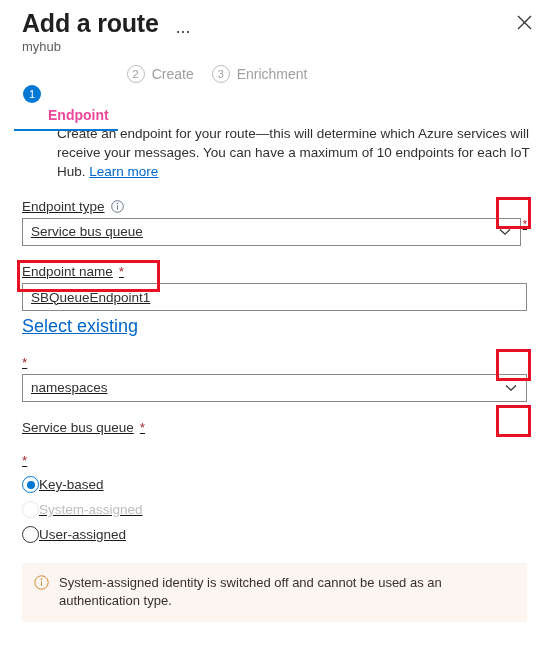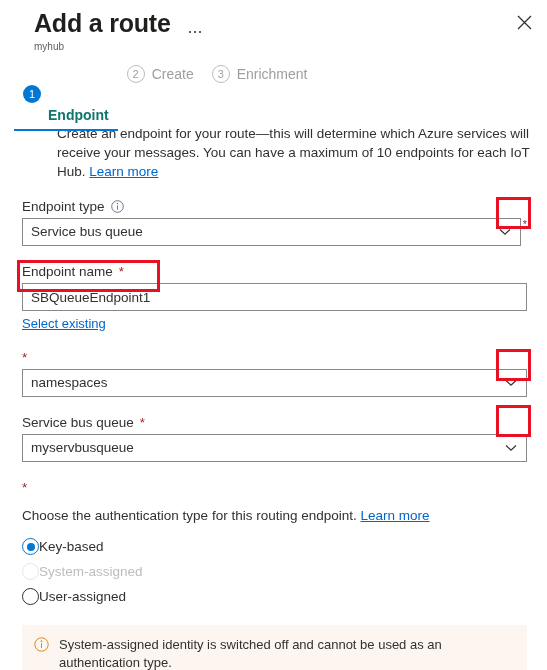--- a/index.html
+++ b/index.html
@@ -12,21 +12,21 @@
     background: #ffffff;
     font-family: "Liberation Sans", sans-serif;
     color: #1b1a19;
     overflow: hidden;
     position: relative;
   }
 
   
   .blade-header {
     position: relative;
-    padding: 8px 0 0 34px;
+    padding: 8px 0 0 22px;
     height: 52px;
     box-sizing: border-box;
   }
   .title-row {
     display: flex;
     align-items: center;
     gap: 14px;
   }
   .blade-title {
     font-size: 25px;
@@ -44,21 +44,21 @@
     cursor: pointer;
     height: 16px;
   }
   .ellipsis-btn span.dot {
     width: 2px;
     height: 2px;
     background: #605e5c;
     display: block;
   }
   .blade-subtitle {
-    font-size: 10px;
+    font-size: 13px;
     color: #605e5c;
     line-height: 16px;
     margin-top: 1px;
   }
   .close-btn {
     position: absolute;
     top: 8px;
     right: 9px;
     width: 28px;
     height: 28px;
@@ -102,21 +102,21 @@
     background: #0078d4;
     color: #ffffff;
     font-weight: 400;
   }
   .tab.inactive .step-num {
     border: 1px solid #bdbdbd;
     color: #a19f9d;
   }
   .tab.active .tab-label {
     font-weight: 700;
-    color: #0f766e;
+    color: #ec4899;
     margin-top: 42px;
   }
   .tab.inactive .tab-label {
     color: #a19f9d;
   }
   .tab.active::after {
     content: "";
     position: absolute;
     left: 0; right: 0; bottom: 0;
     height: 2px;
@@ -153,21 +153,21 @@
     color: #a4262c;
     font-size: 13.5px;
   }
   .info-icon {
     display: inline-flex;
     width: 13px;
     height: 13px;
     flex-shrink: 0;
   }
 
-  .field-group { margin-top: 18px; }
+  .field-group { margin-top: 18px; text-decoration: underline; }
 
   .control-row {
     position: relative;
     display: flex;
     align-items: stretch;
   }
 
   .text-input, .select-box {
     box-sizing: border-box;
     height: 28px;
@@ -198,21 +198,21 @@
   .asterisk-outer {
     color: #a4262c;
     font-size: 11px;
     line-height: 10px;
     margin-left: 2px;
     align-self: flex-start;
     padding-top: 1px;
   }
 
   .sublink {
-    font-size: 13px;
+    font-size: 18px;
     margin-top: 5px;
     display: inline-block;
   }
 
   
   .annot {
     position: absolute;
     border: 3px solid #e81123;
     box-sizing: border-box;
     pointer-events: none;
@@ -366,41 +366,27 @@
         </span>
       </div>
     </div>
   </div>
 
   <div class="field-group">
     <div class="field-label">
       <span>Service bus queue</span>
       <span class="req">*</span>
     </div>
-    <div class="control-row">
-      <div class="select-box">
-        <span class="select-value">myservbusqueue</span>
-        <span class="chev">
-          <svg width="12" height="8" viewBox="0 0 12 8" aria-hidden="true">
-            <path d="M1 1.5 L6 6.2 L11 1.5" fill="none" stroke="#323130" stroke-width="1.2"></path>
-          </svg>
-        </span>
-      </div>
-    </div>
   </div>
 
   <div class="field-group">
     <div class="field-label">
       <span class="req">*</span>
     </div>
 
-    <div class="helper-text">
-      <span>Choose the authentication type for this routing endpoint.</span>
-      <a class="link">Learn more</a>
-    </div>
 
     <div class="radio-row">
       <span class="radio checked"></span>
       <span class="radio-label">Key-based</span>
     </div>
 
     <div class="radio-row disabled">
       <span class="radio disabled"></span>
       <span class="radio-label muted">System-assigned</span>
     </div>

